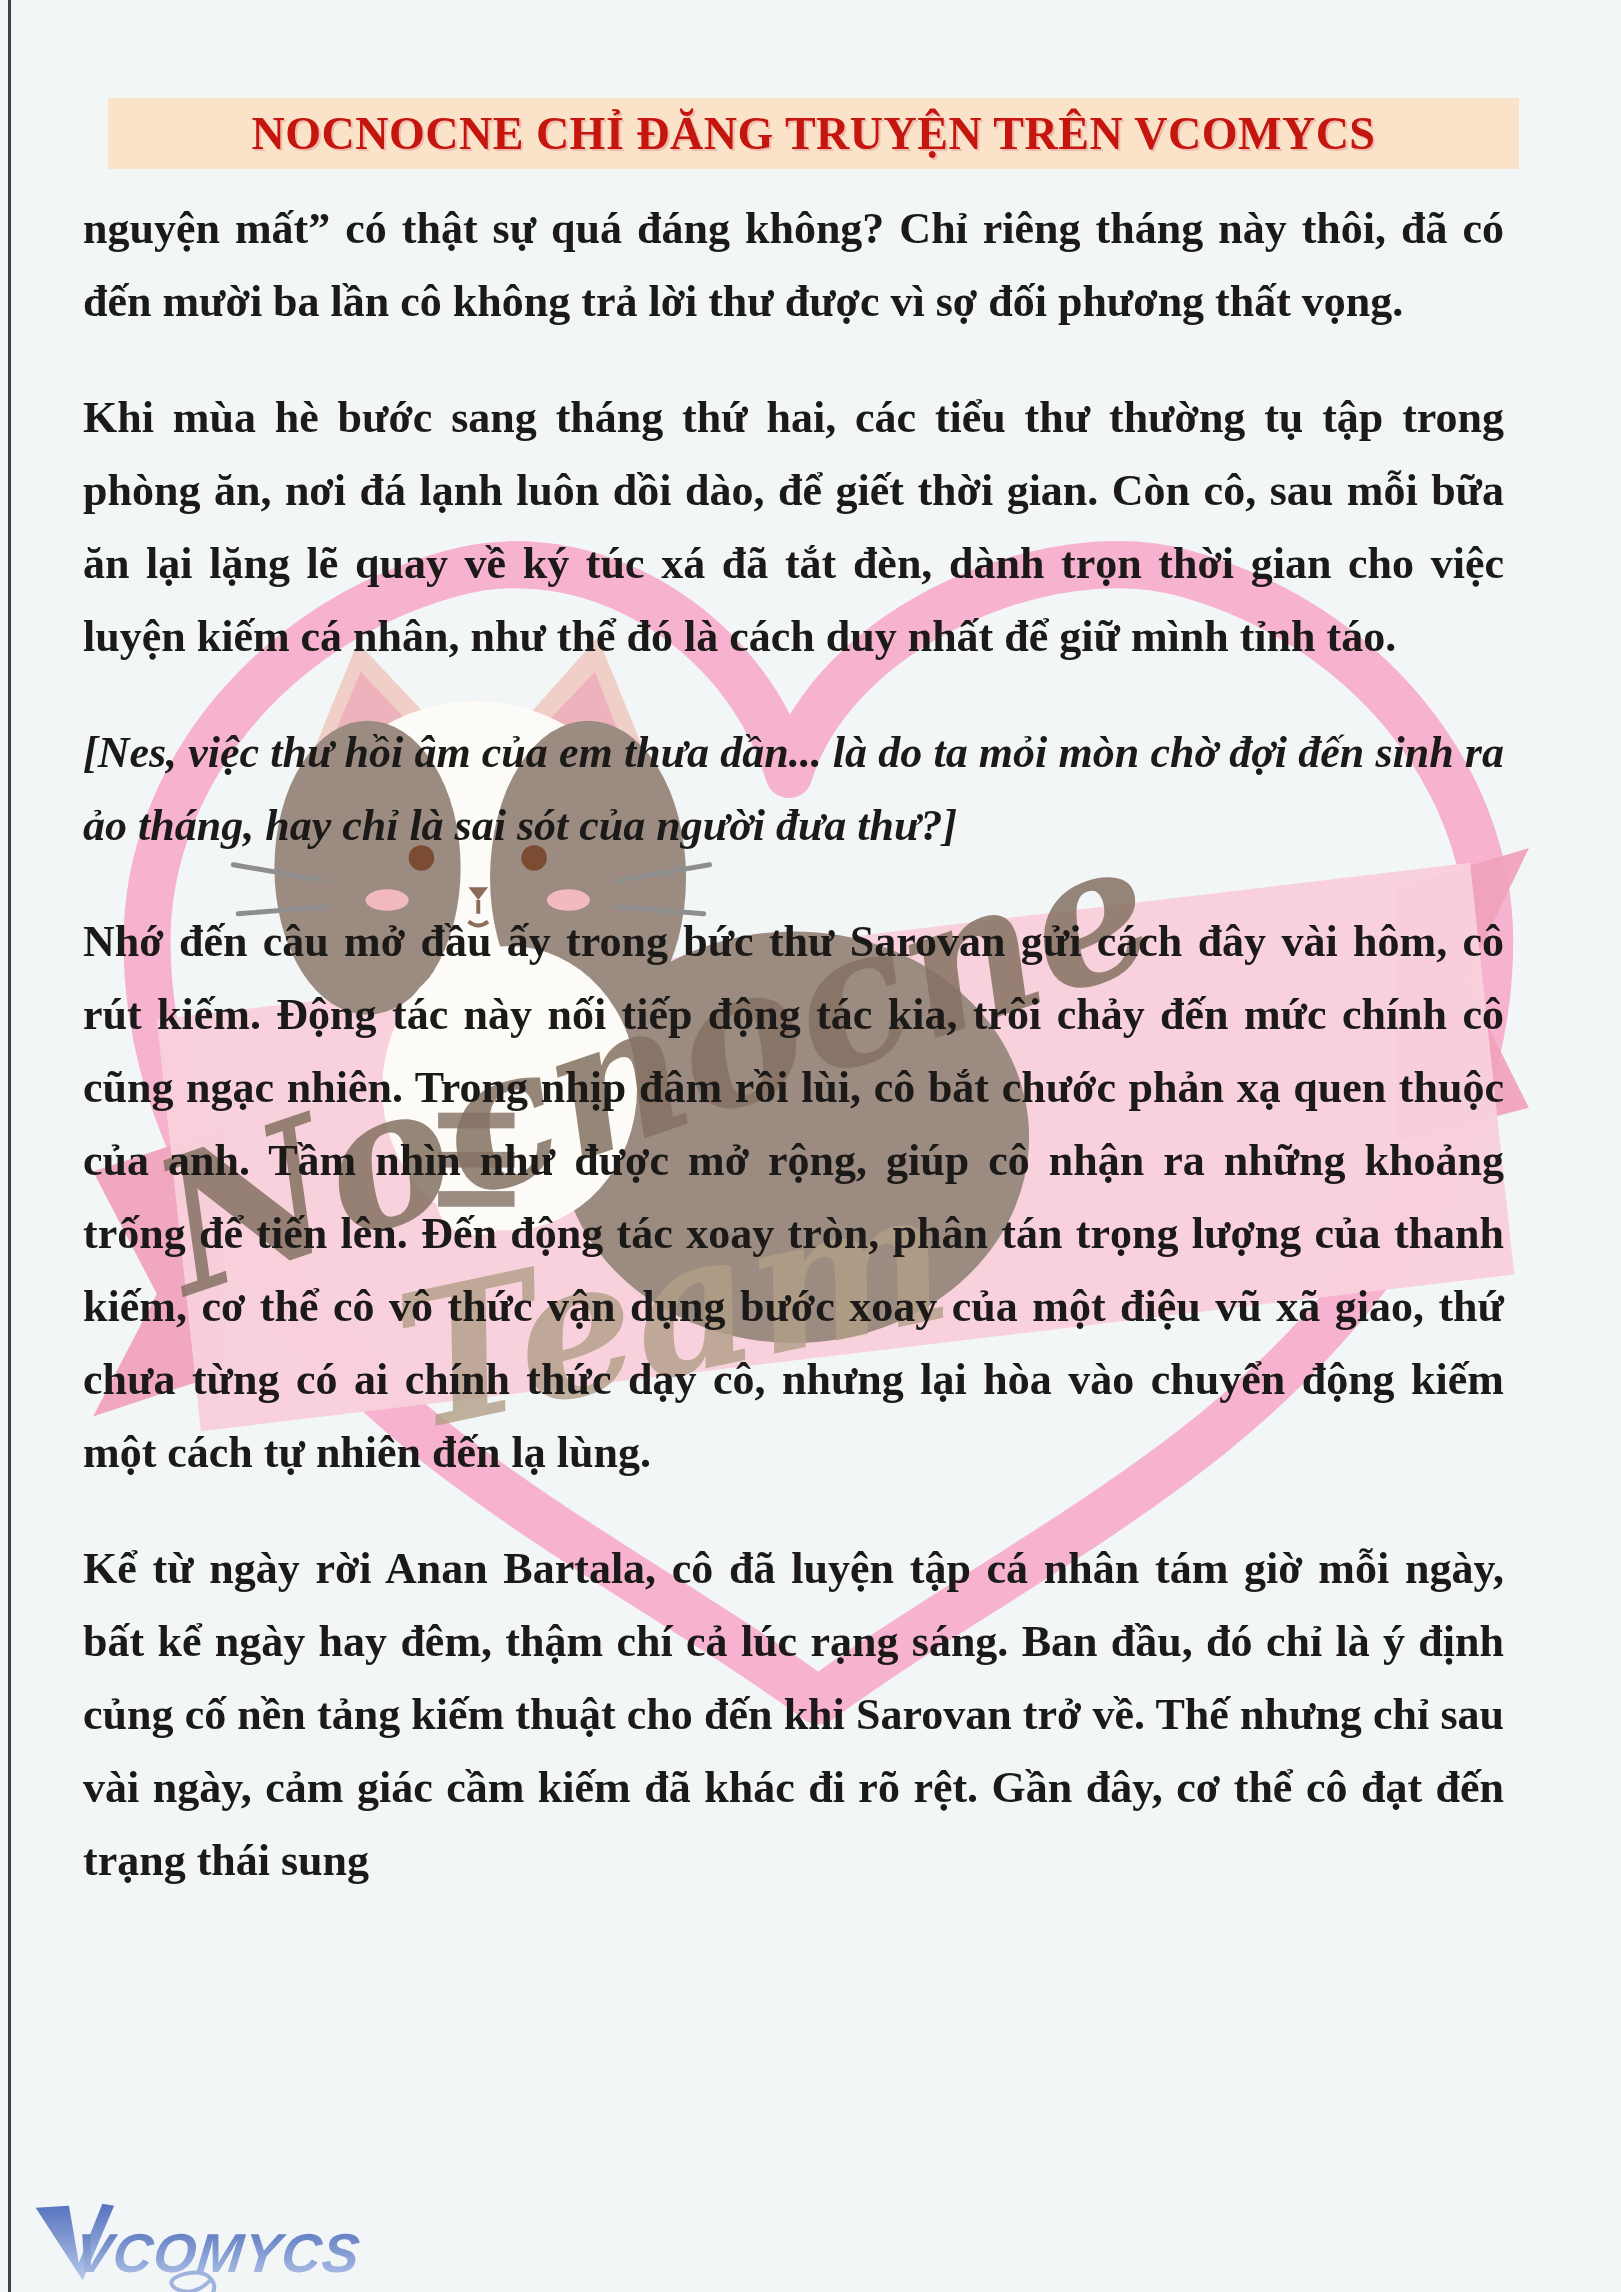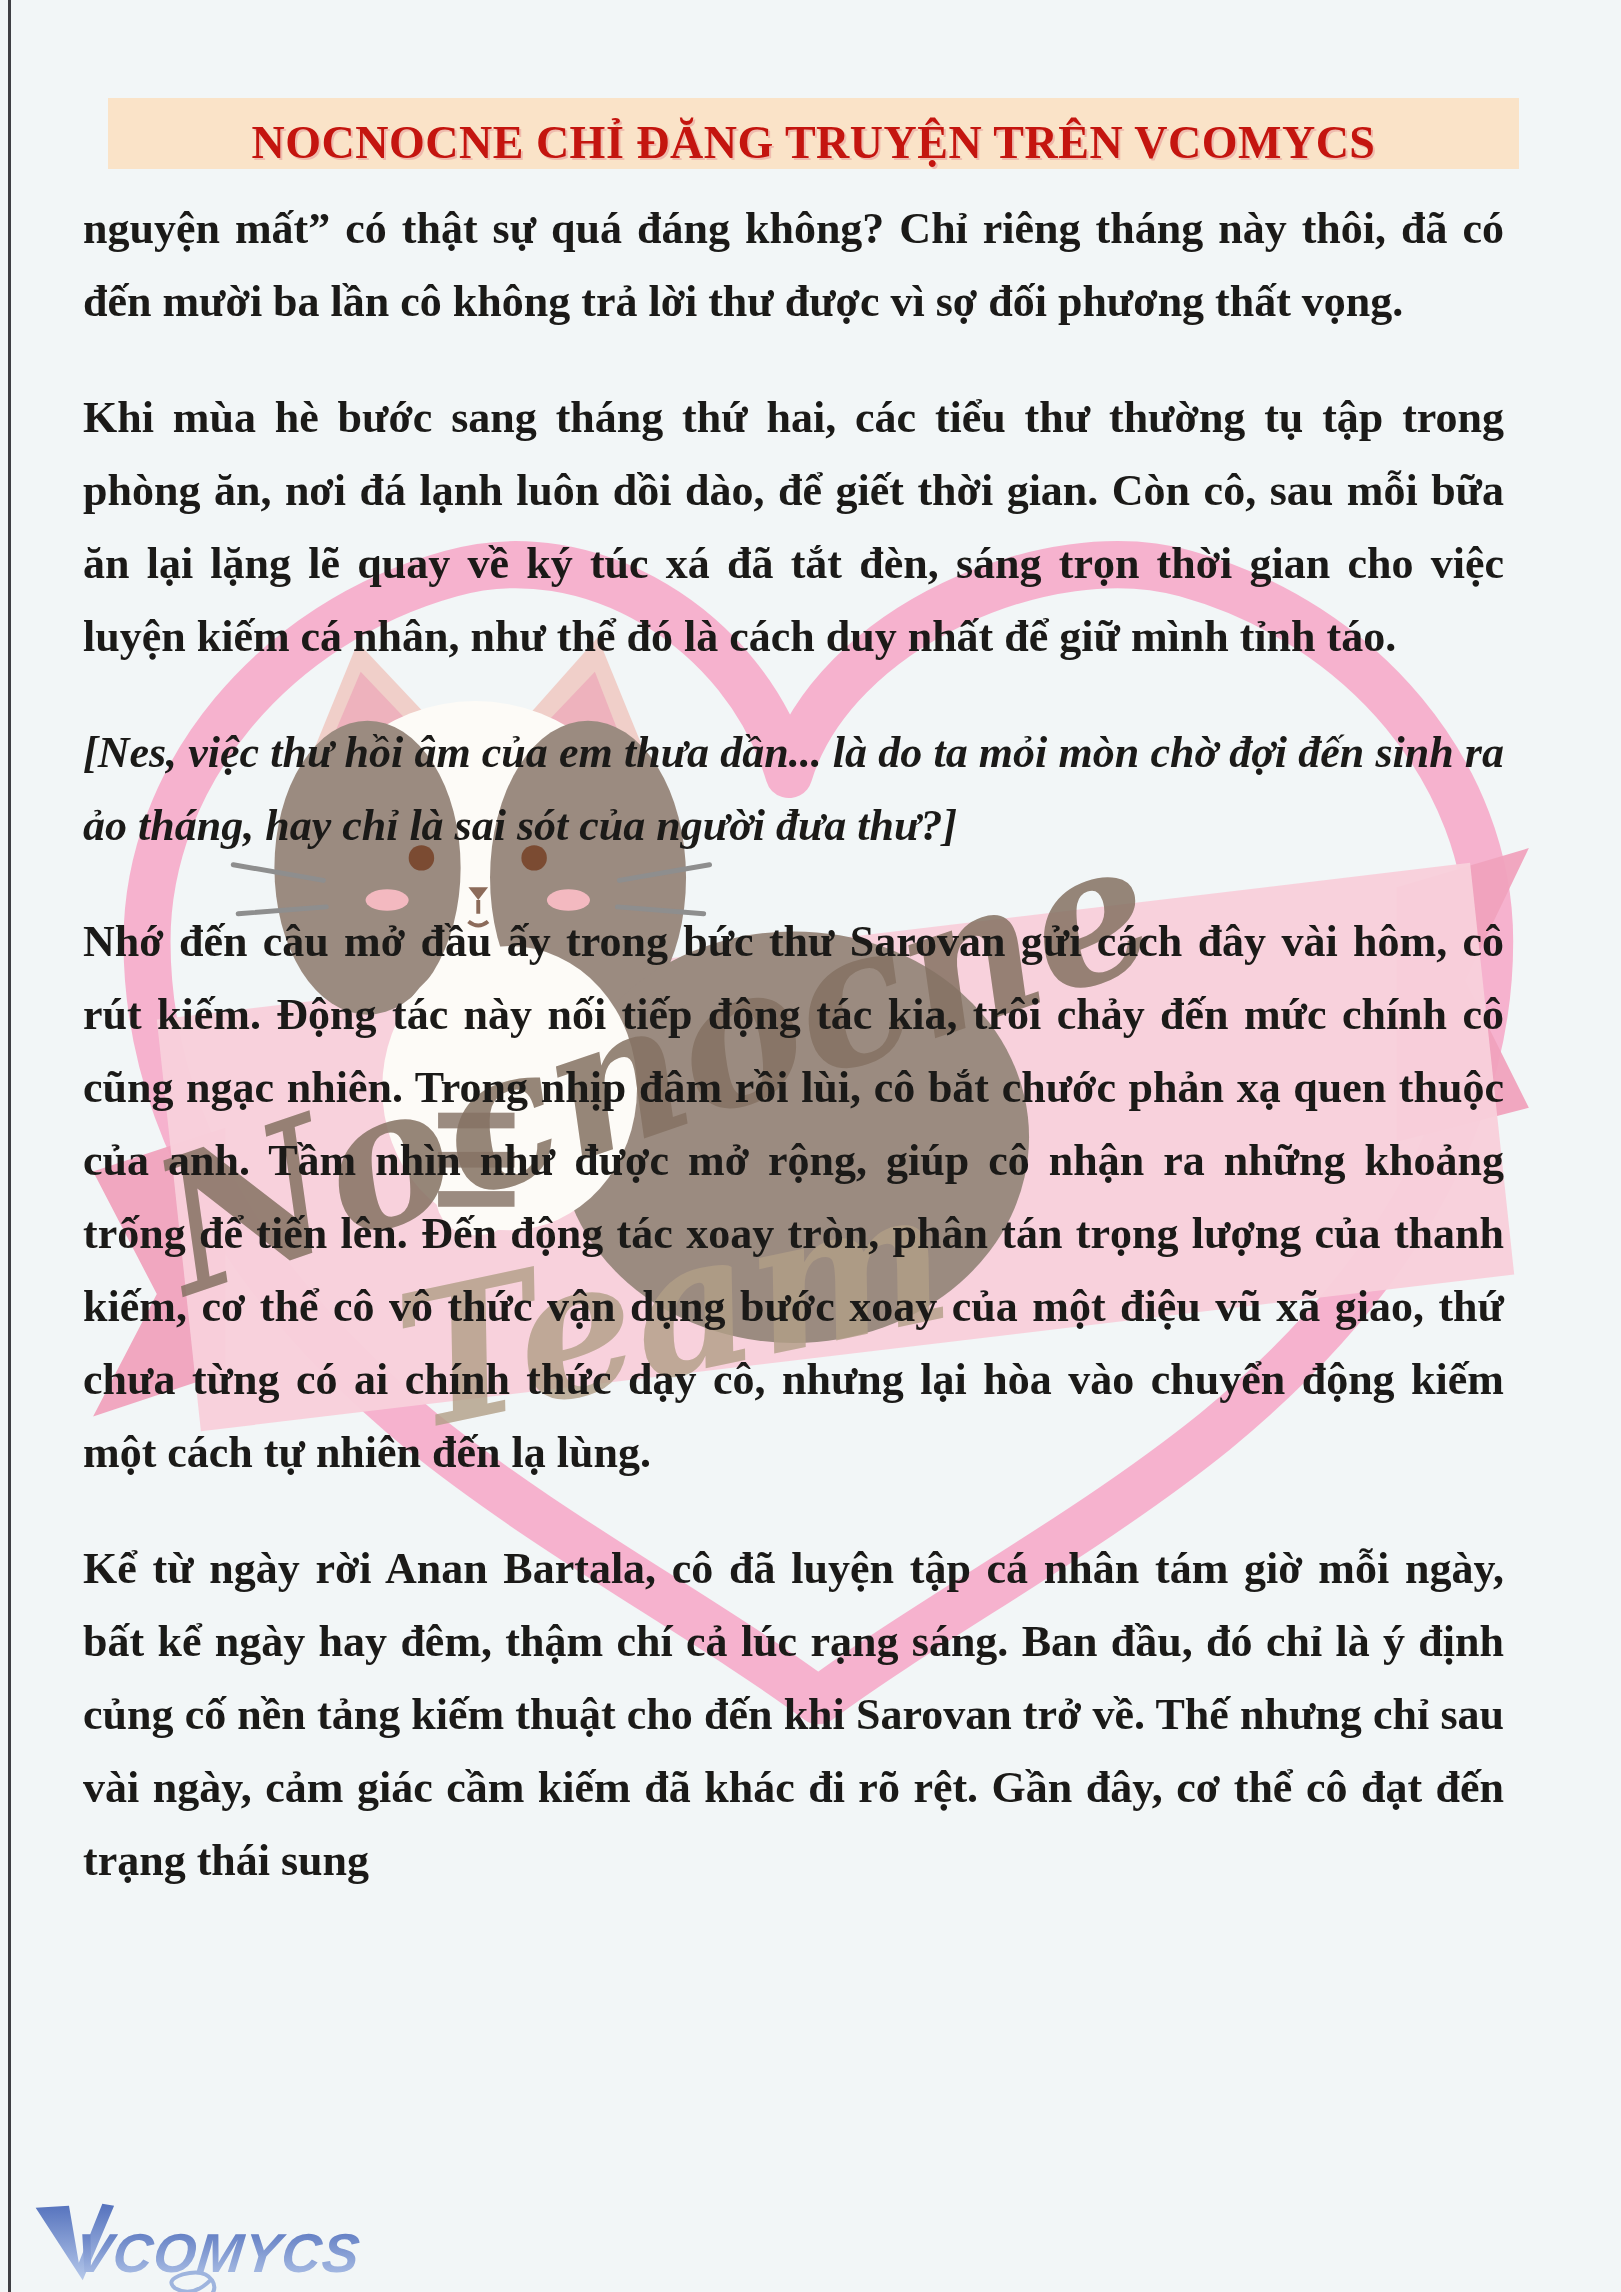--- a/index.html
+++ b/index.html
@@ -1,20 +1,20 @@
 <!DOCTYPE html>
 <html lang="vi"><head>
 <meta charset="utf-8">
 <style>
   html,body{margin:0;padding:0;background:#e8ecee;}
   .page{position:relative;width:1621px;height:2293px;background:#f2f6f7;overflow:hidden;}
   .edge-line{position:absolute;left:7.8px;top:0;width:2.9px;height:100%;background:#3f3f44;}
   .watermark{position:absolute;left:0;top:0;z-index:1;}
   .banner{position:absolute;left:108px;top:98px;width:1411px;height:71px;background:#fae3c8;
-          display:flex;align-items:flex-end;justify-content:center;z-index:2;}
+          display:flex;align-items:center;justify-content:center;z-index:2;}
   .banner-text{font-family:"Liberation Serif","DejaVu Serif",serif;font-weight:700;font-size:46px;
           color:#c4150f;white-space:nowrap;letter-spacing:0.5px;
           text-shadow:2px 2px 0 rgba(228,148,148,.5);}
   .content{position:absolute;left:83px;top:192px;width:1421px;z-index:2;}
   .content p{margin:0 0 43px 0;font-family:"Liberation Serif","DejaVu Serif",serif;font-weight:700;
           font-size:44px;line-height:73px;color:#1b1a18;text-align:justify;}
   .content p.italic{font-style:italic;}
   .logo{position:absolute;left:17.6px;top:2186px;z-index:2;}
 </style>
 </head>
@@ -73,21 +73,21 @@
     <text x="690" y="1150" text-anchor="middle" font-family="DejaVu Serif, Liberation Serif, serif" font-style="italic" font-weight="700" font-size="190" fill="#857263" opacity="0.85" transform="rotate(-19 690 1150)">Nocnocne</text>
     <text x="700" y="1400" text-anchor="middle" font-family="DejaVu Serif, Liberation Serif, serif" font-style="italic" font-weight="700" font-size="190" fill="#b29f87" opacity="0.8" transform="rotate(-12 700 1400)">Team</text>
   </svg>
 
   <header class="banner">
     <span class="banner-text">NOCNOCNE CHỈ ĐĂNG TRUYỆN TRÊN VCOMYCS</span>
   </header>
 
   <main class="content">
     <p>nguyện mất” có thật sự quá đáng không? Chỉ riêng tháng này thôi, đã có đến mười ba lần cô không trả lời thư được vì sợ đối phương thất vọng.</p>
-    <p>Khi mùa hè bước sang tháng thứ hai, các tiểu thư thường tụ tập trong phòng ăn, nơi đá lạnh luôn dồi dào, để giết thời gian. Còn cô, sau mỗi bữa ăn lại lặng lẽ quay về ký túc xá đã tắt đèn, sáng trọn thời gian cho việc luyện kiếm cá nhân, như thể đó là cách duy nhất để giữ mình tỉnh táo.</p>
+    <p>Khi mùa hè bước sang tháng thứ hai, các tiểu thư thường tụ tập trong phòng ăn, nơi đá lạnh luôn dồi dào, để giết thời gian. Còn cô, sau mỗi bữa ăn lại lặng lẽ quay về ký túc xá đã tắt đèn, dành trọn thời gian cho việc luyện kiếm cá nhân, như thể đó là cách duy nhất để giữ mình tỉnh táo.</p>
     <p class="italic">[Nes, việc thư hồi âm của em thưa dần... là do ta mỏi mòn chờ đợi đến sinh ra ảo tháng, hay chỉ là sai sót của người đưa thư?]</p>
     <p>Nhớ đến câu mở đầu ấy trong bức thư Sarovan gửi cách đây vài hôm, cô rút kiếm. Động tác này nối tiếp động tác kia, trôi chảy đến mức chính cô cũng ngạc nhiên. Trong nhịp đâm rồi lùi, cô bắt chước phản xạ quen thuộc của anh. Tầm nhìn như được mở rộng, giúp cô nhận ra những khoảng trống để tiến lên. Đến động tác xoay tròn, phân tán trọng lượng của thanh kiếm, cơ thể cô vô thức vận dụng bước xoay của một điệu vũ xã giao, thứ chưa từng có ai chính thức dạy cô, nhưng lại hòa vào chuyển động kiếm một cách tự nhiên đến lạ lùng.</p>
     <p>Kể từ ngày rời Anan Bartala, cô đã luyện tập cá nhân tám giờ mỗi ngày, bất kể ngày hay đêm, thậm chí cả lúc rạng sáng. Ban đầu, đó chỉ là ý định củng cố nền tảng kiếm thuật cho đến khi Sarovan trở về. Thế nhưng chỉ sau vài ngày, cảm giác cầm kiếm đã khác đi rõ rệt. Gần đây, cơ thể cô đạt đến trạng thái sung</p>
   </main>
 
   <div class="logo">
     <svg width="353" height="118" viewBox="0 0 360 120" aria-hidden="true">
       <defs>
         <linearGradient id="logoGrad" x1="0" y1="0" x2="0" y2="1">
           <stop offset="0" stop-color="#5572bd"></stop>

